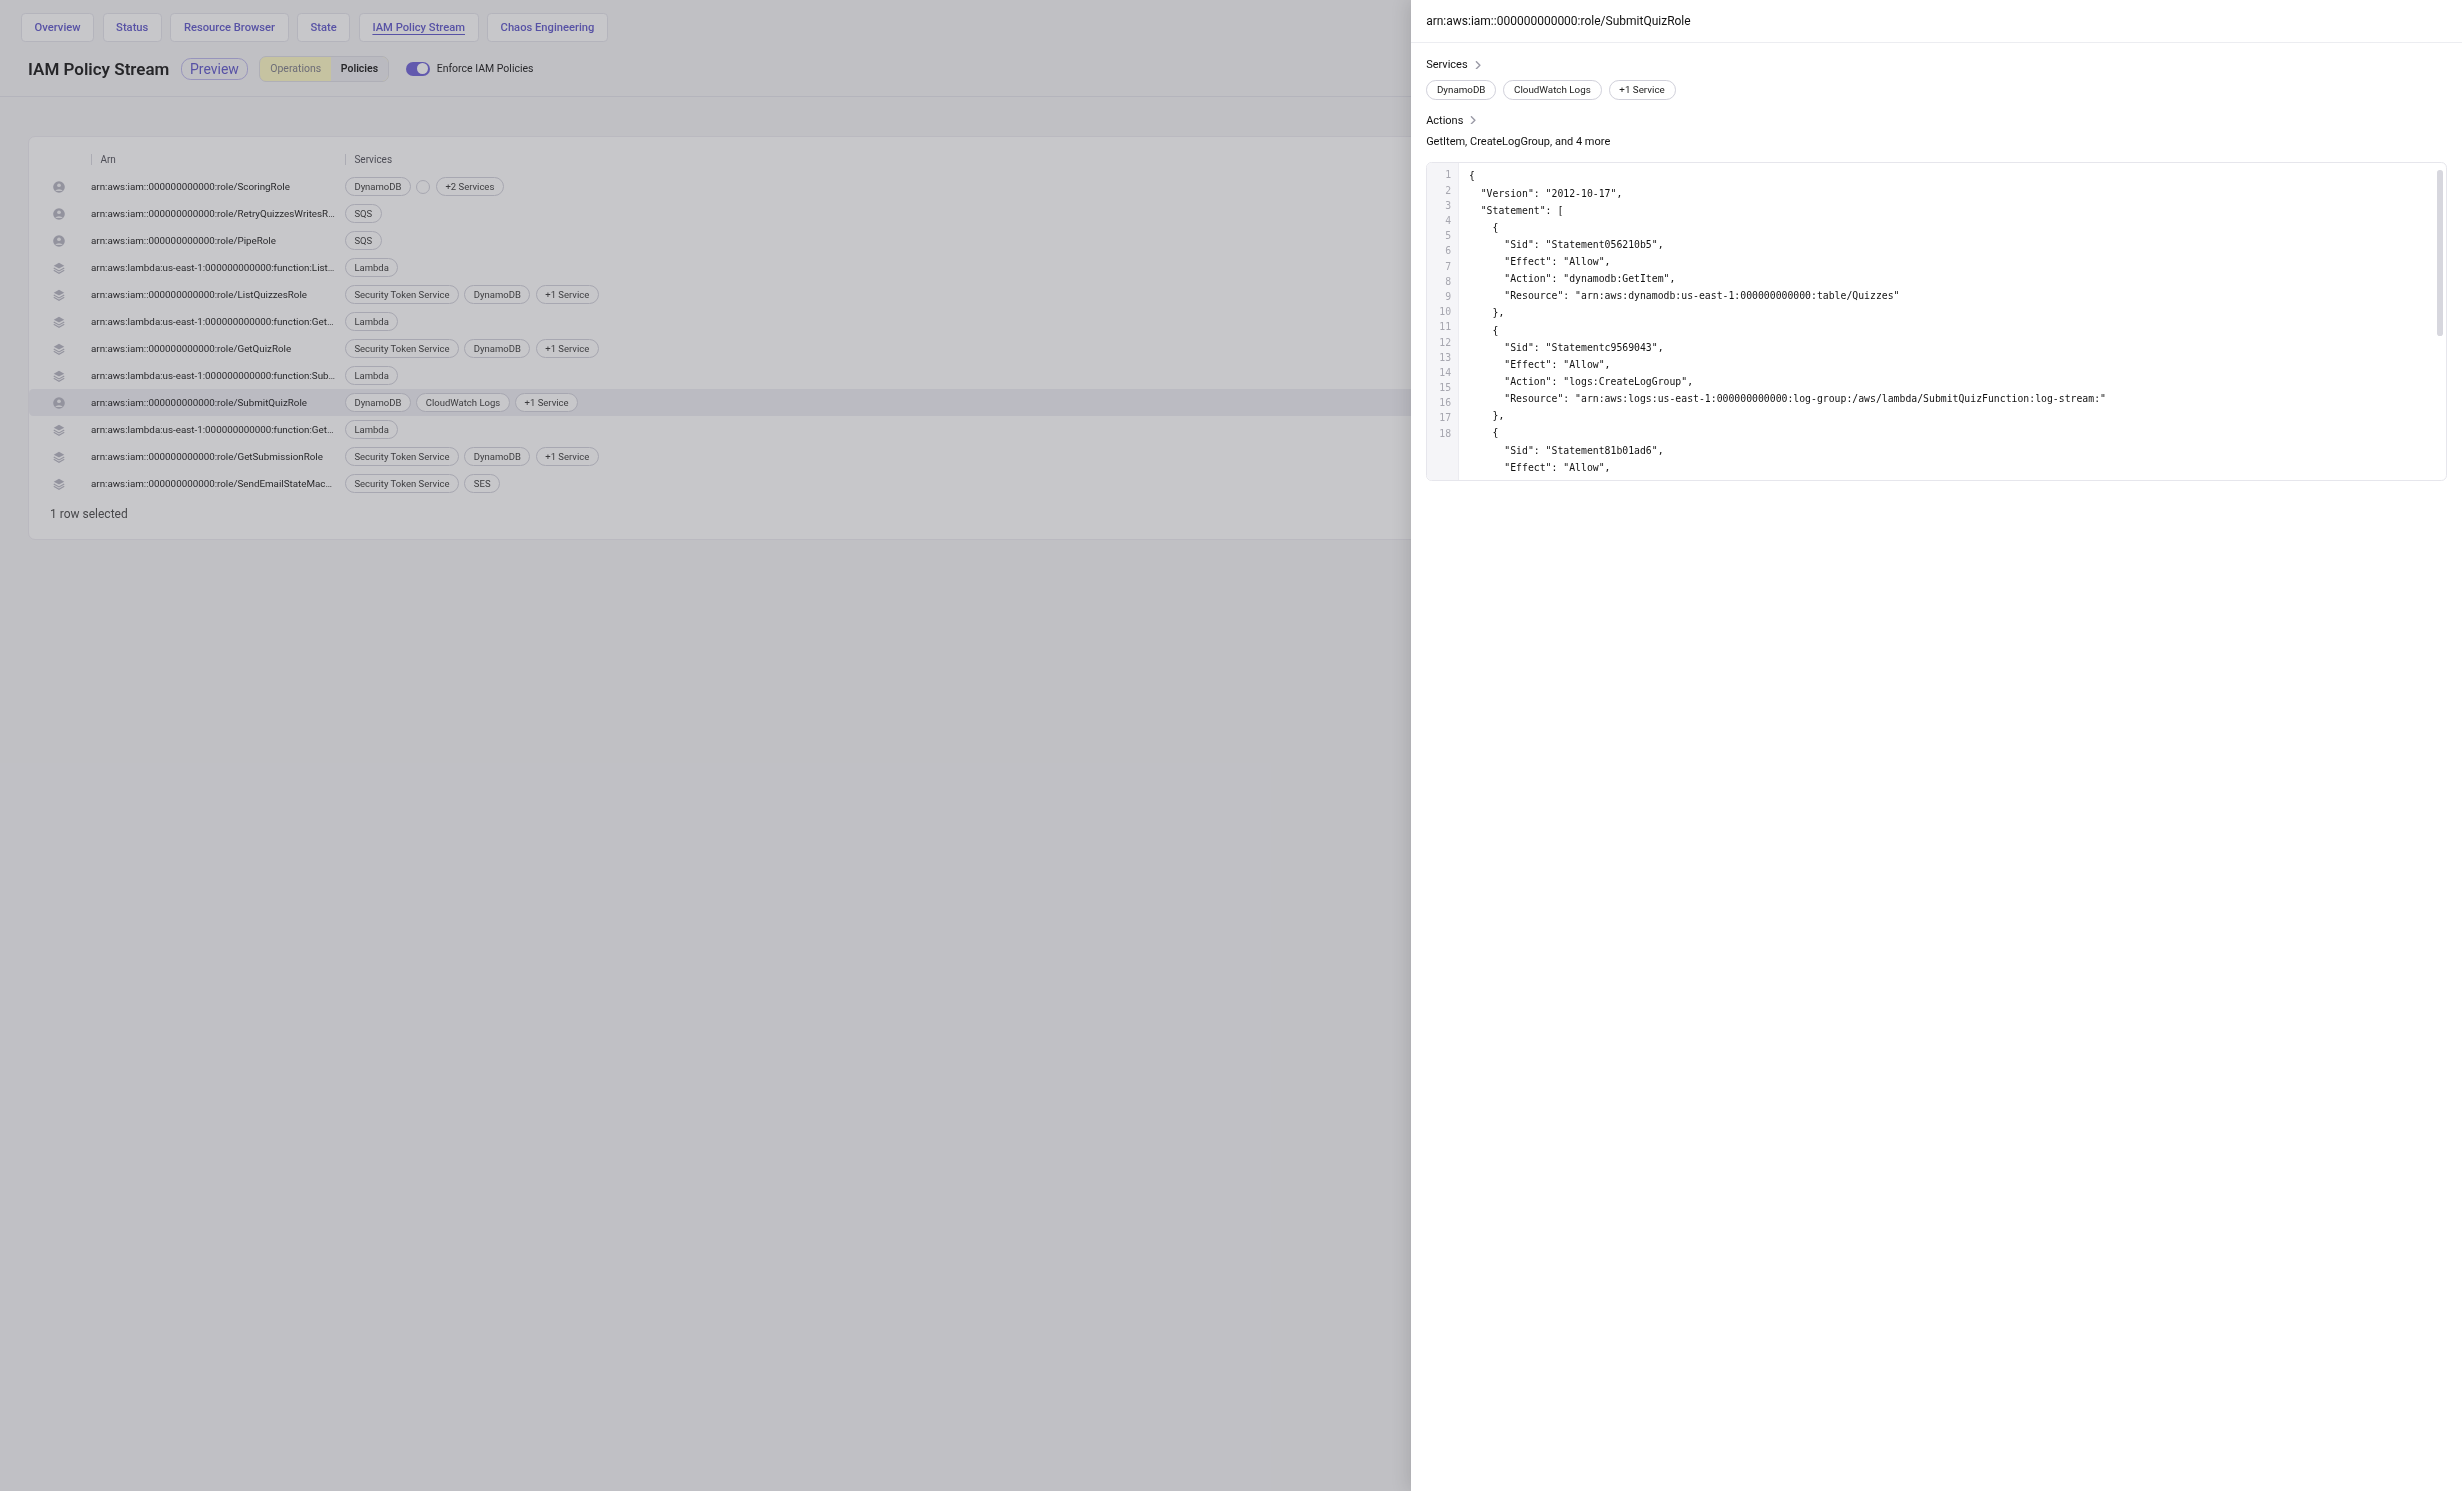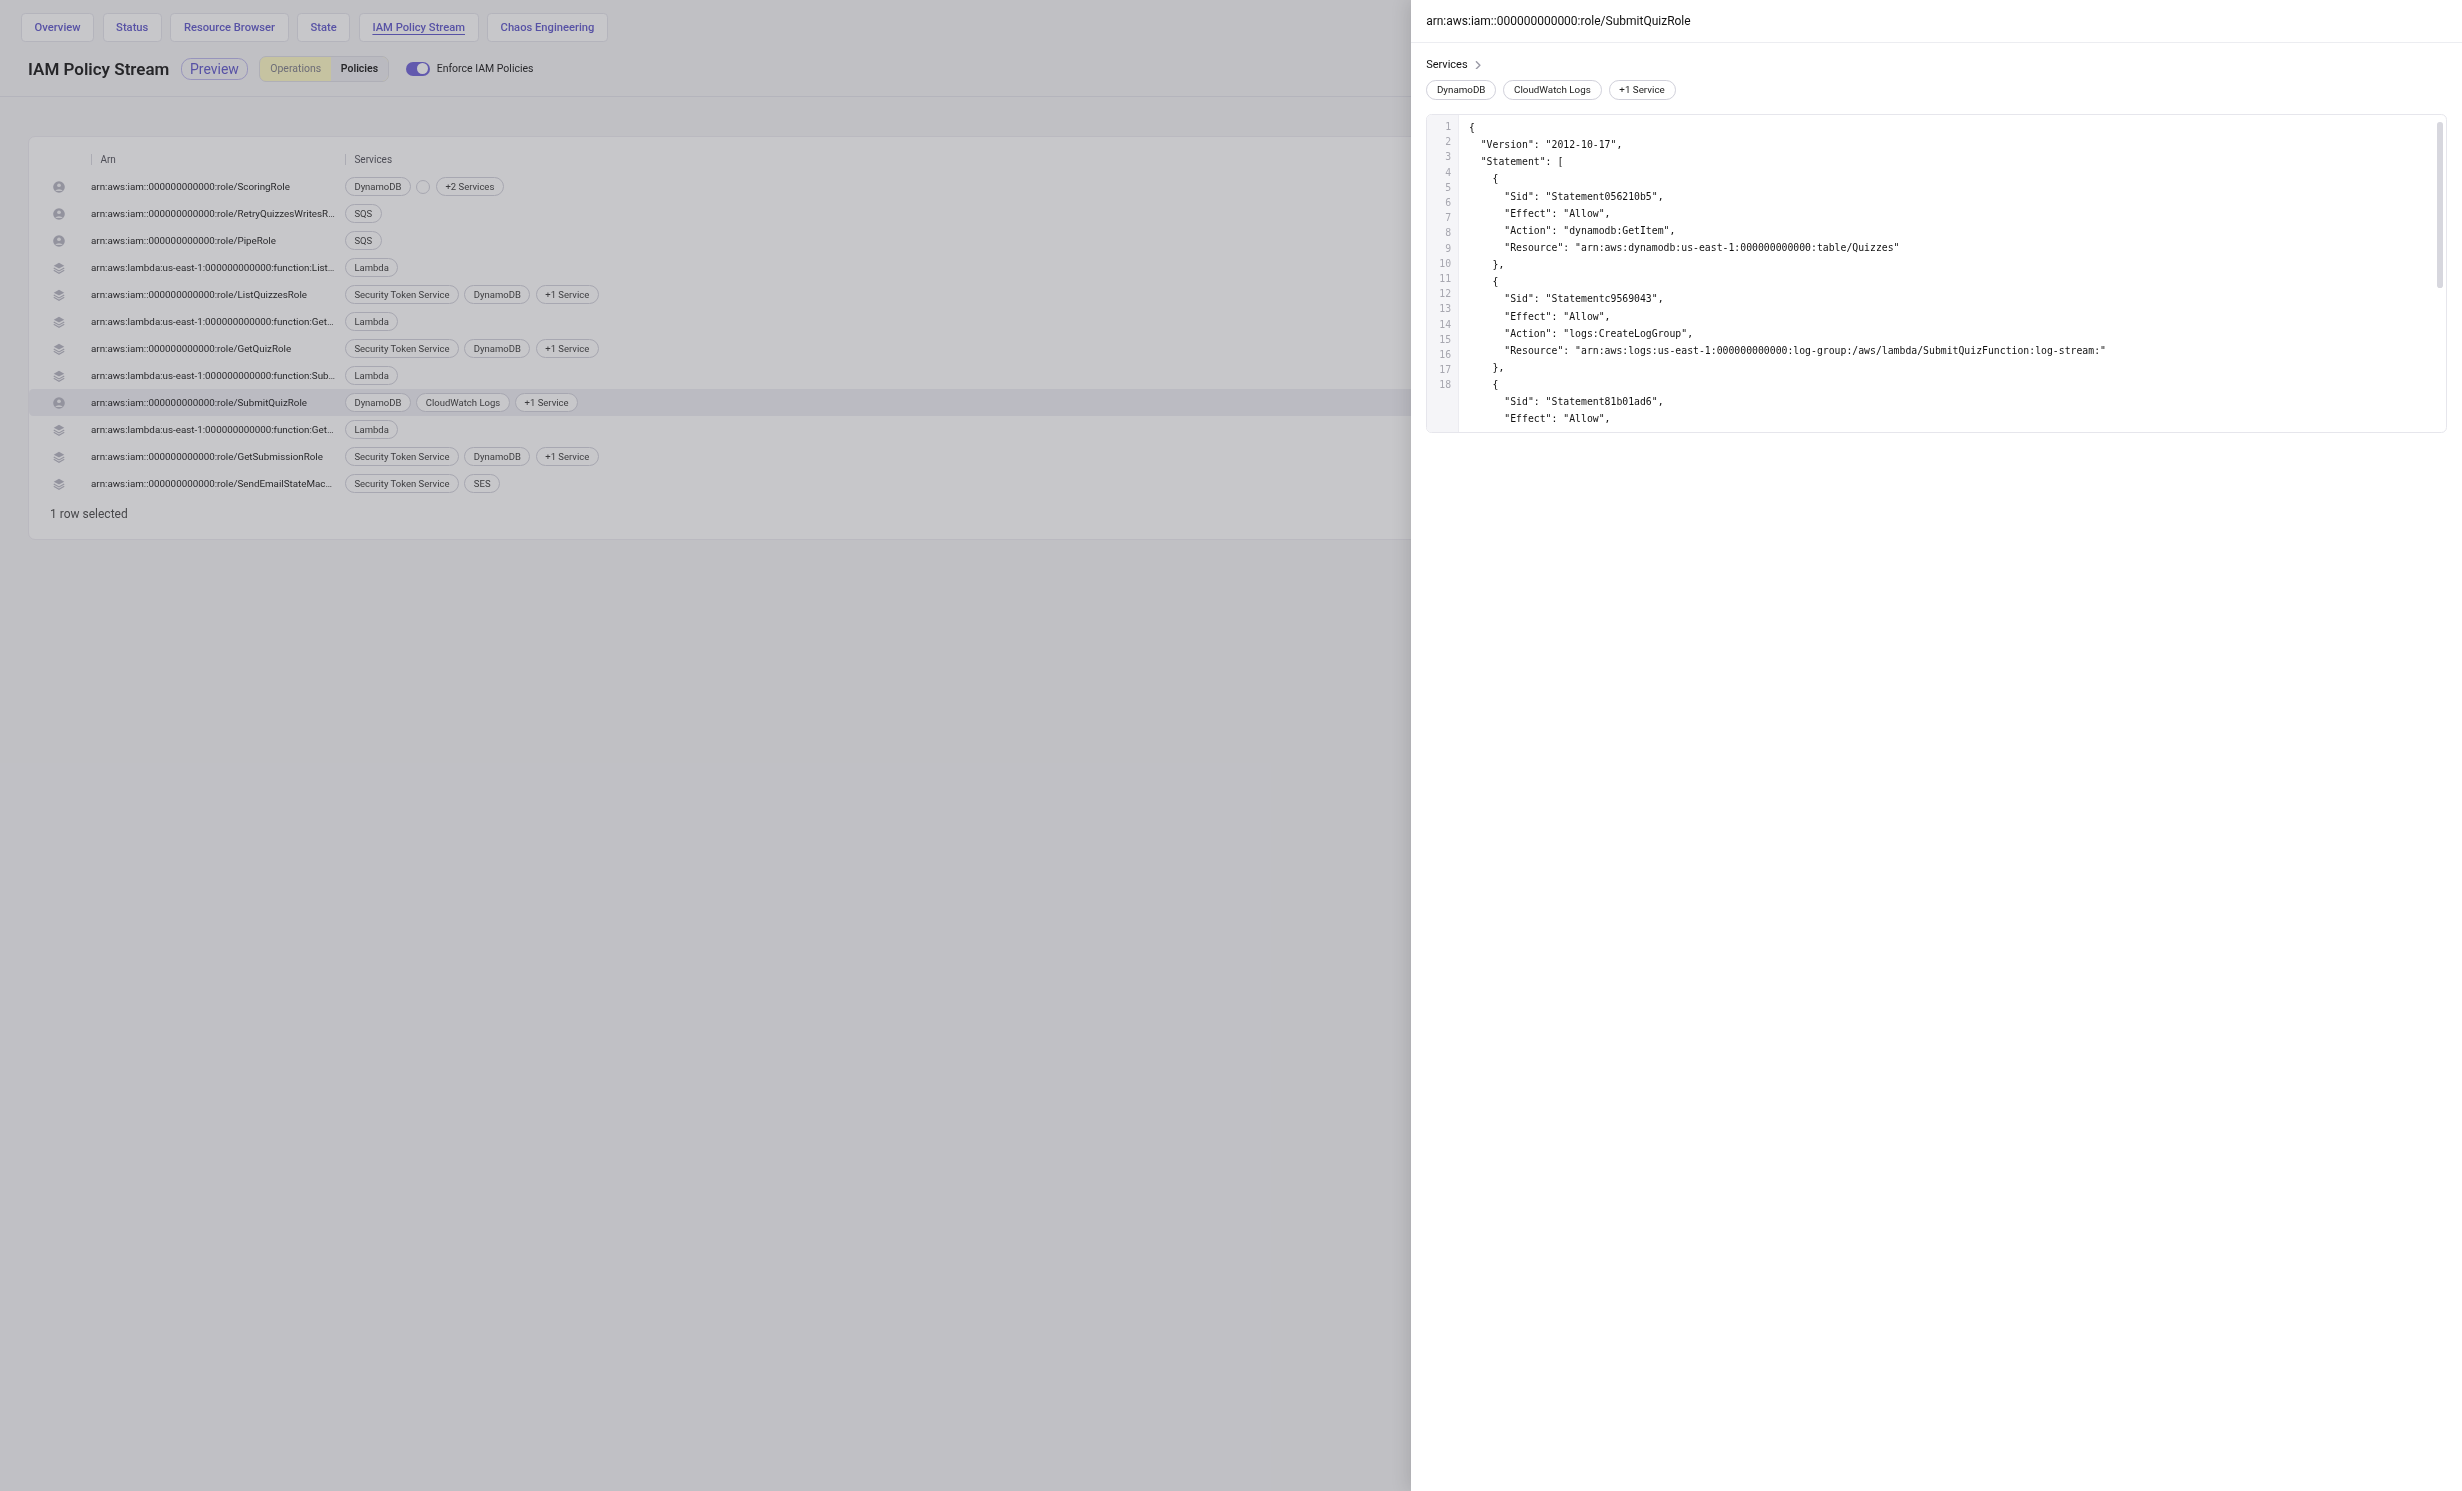--- a/index.html
+++ b/index.html
@@ -420,20 +420,31 @@
             </svg>
         </span>
       </div>
       <div class="pill-row" id="panel-services">
           <div class="pill">DynamoDB</div>
           <div class="pill">CloudWatch Logs</div>
           <div class="pill">+1 Service</div>
         </div>
     </div>
 
+    <div class="panel-section">
+      <div class="section-head">
+        <span>Actions</span>
+        <span class="chev">
+          <svg width="7" height="8.4" viewBox="0 0 10 12">
+              <path d="M2 1 L7 6 L2 11" stroke="#9a9aa6" stroke-width="2" fill="none" stroke-linecap="round" stroke-linejoin="round"></path>
+            </svg>
+        </span>
+      </div>
+      <div class="actions-summary">GetItem, CreateLogGroup, and 4 more</div>
+    </div>
 
 
     <div class="code-card">
       <div class="gutter" id="gutter">
           <div>1</div>
           <div>2</div>
           <div>3</div>
           <div>4</div>
           <div>5</div>
           <div>6</div>

